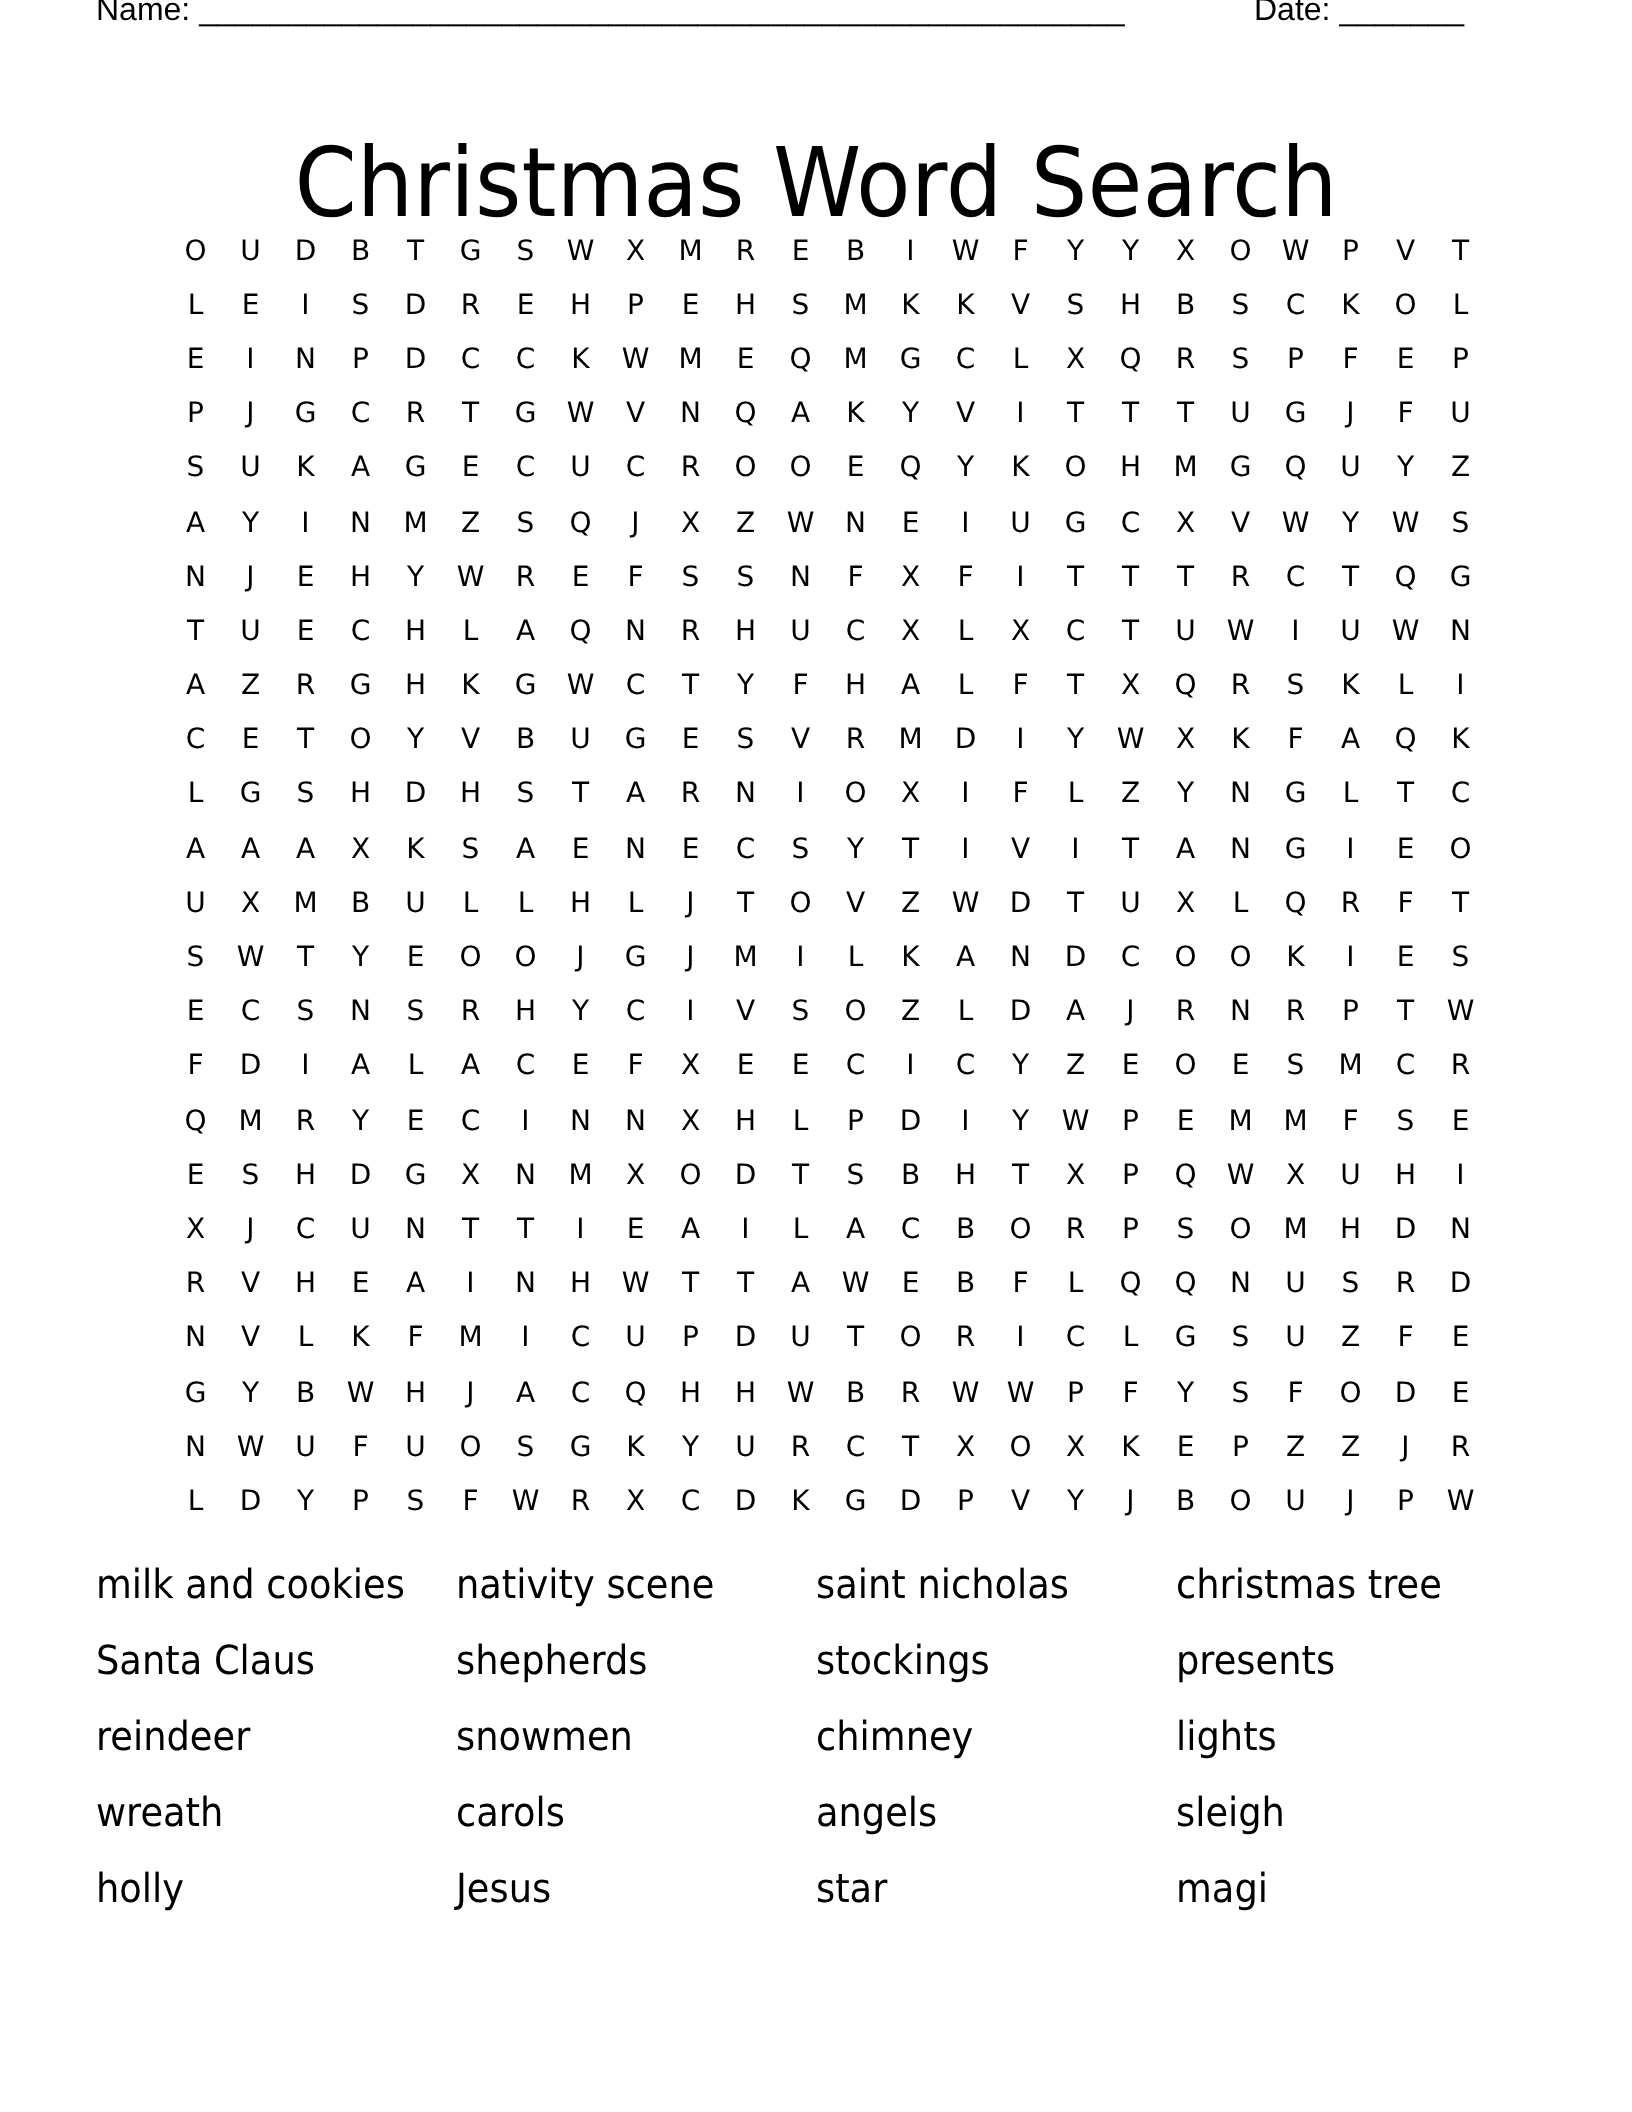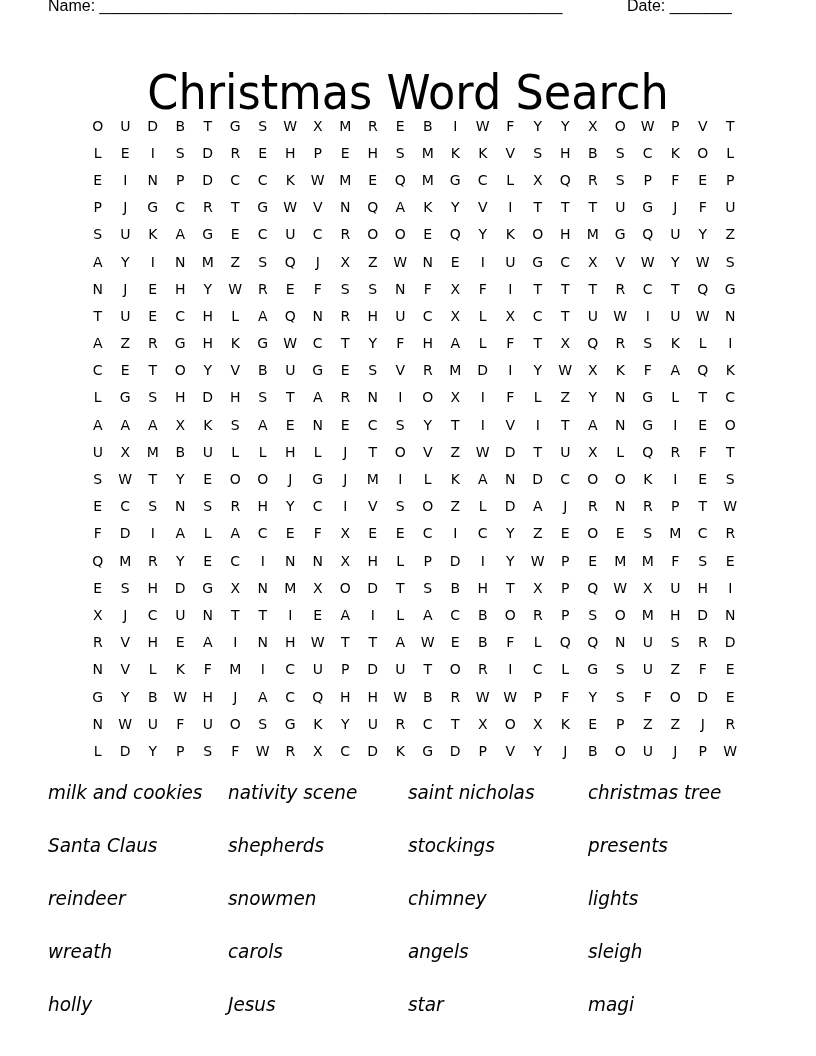--- a/index.html
+++ b/index.html
@@ -3,21 +3,21 @@
   <meta charset="utf-8">
   <style>
     html, body { margin: 0; padding: 0; background: #ffffff; }
     body { width: 816px; height: 1056px; position: relative; overflow: hidden; color: #000; }
     .header-line { position: absolute; top: -3px; left: 48px; font-family: "Liberation Sans", sans-serif; font-size: 16px; }
     .date-line { position: absolute; top: -3px; left: 627px; font-family: "Liberation Sans", sans-serif; font-size: 16px; }
     .title { position: absolute; top: 32px; left: 0; width: 816px; text-align: center; font-family: "DejaVu Sans", sans-serif; font-size: 48px; font-weight: normal; letter-spacing: 0px; transform: scaleX(0.93); }
     .grid { position: absolute; top: 112px; left: 84px; width: 660px; }
     .grid-row { display: flex; height: 27.2px; align-items: center; }
     .cell { width: 27.5px; text-align: center; font-family: "DejaVu Sans", sans-serif; font-size: 14px; }
-    .words { position: absolute; top: 778px; left: 48px; display: grid; grid-template-columns: 180px 180px 180px 180px; row-gap: 24px; font-style: italic; }
+    .words { position: absolute; top: 778px; left: 48px; display: grid; grid-template-columns: 180px 180px 180px 180px; row-gap: 9px; }
     .word { font-family: "DejaVu Sans", sans-serif; font-size: 20px; height: 29px; line-height: 29px; transform: scaleX(0.92); transform-origin: left center; white-space: nowrap; }
   </style>
 </head>
 <body>
 
 <div class="header-line">Name: ____________________________________________________</div>
 <div class="date-line">Date: _______</div>
 <h1 class="title">Christmas Word Search</h1>
 
 <div class="grid" id="grid">

